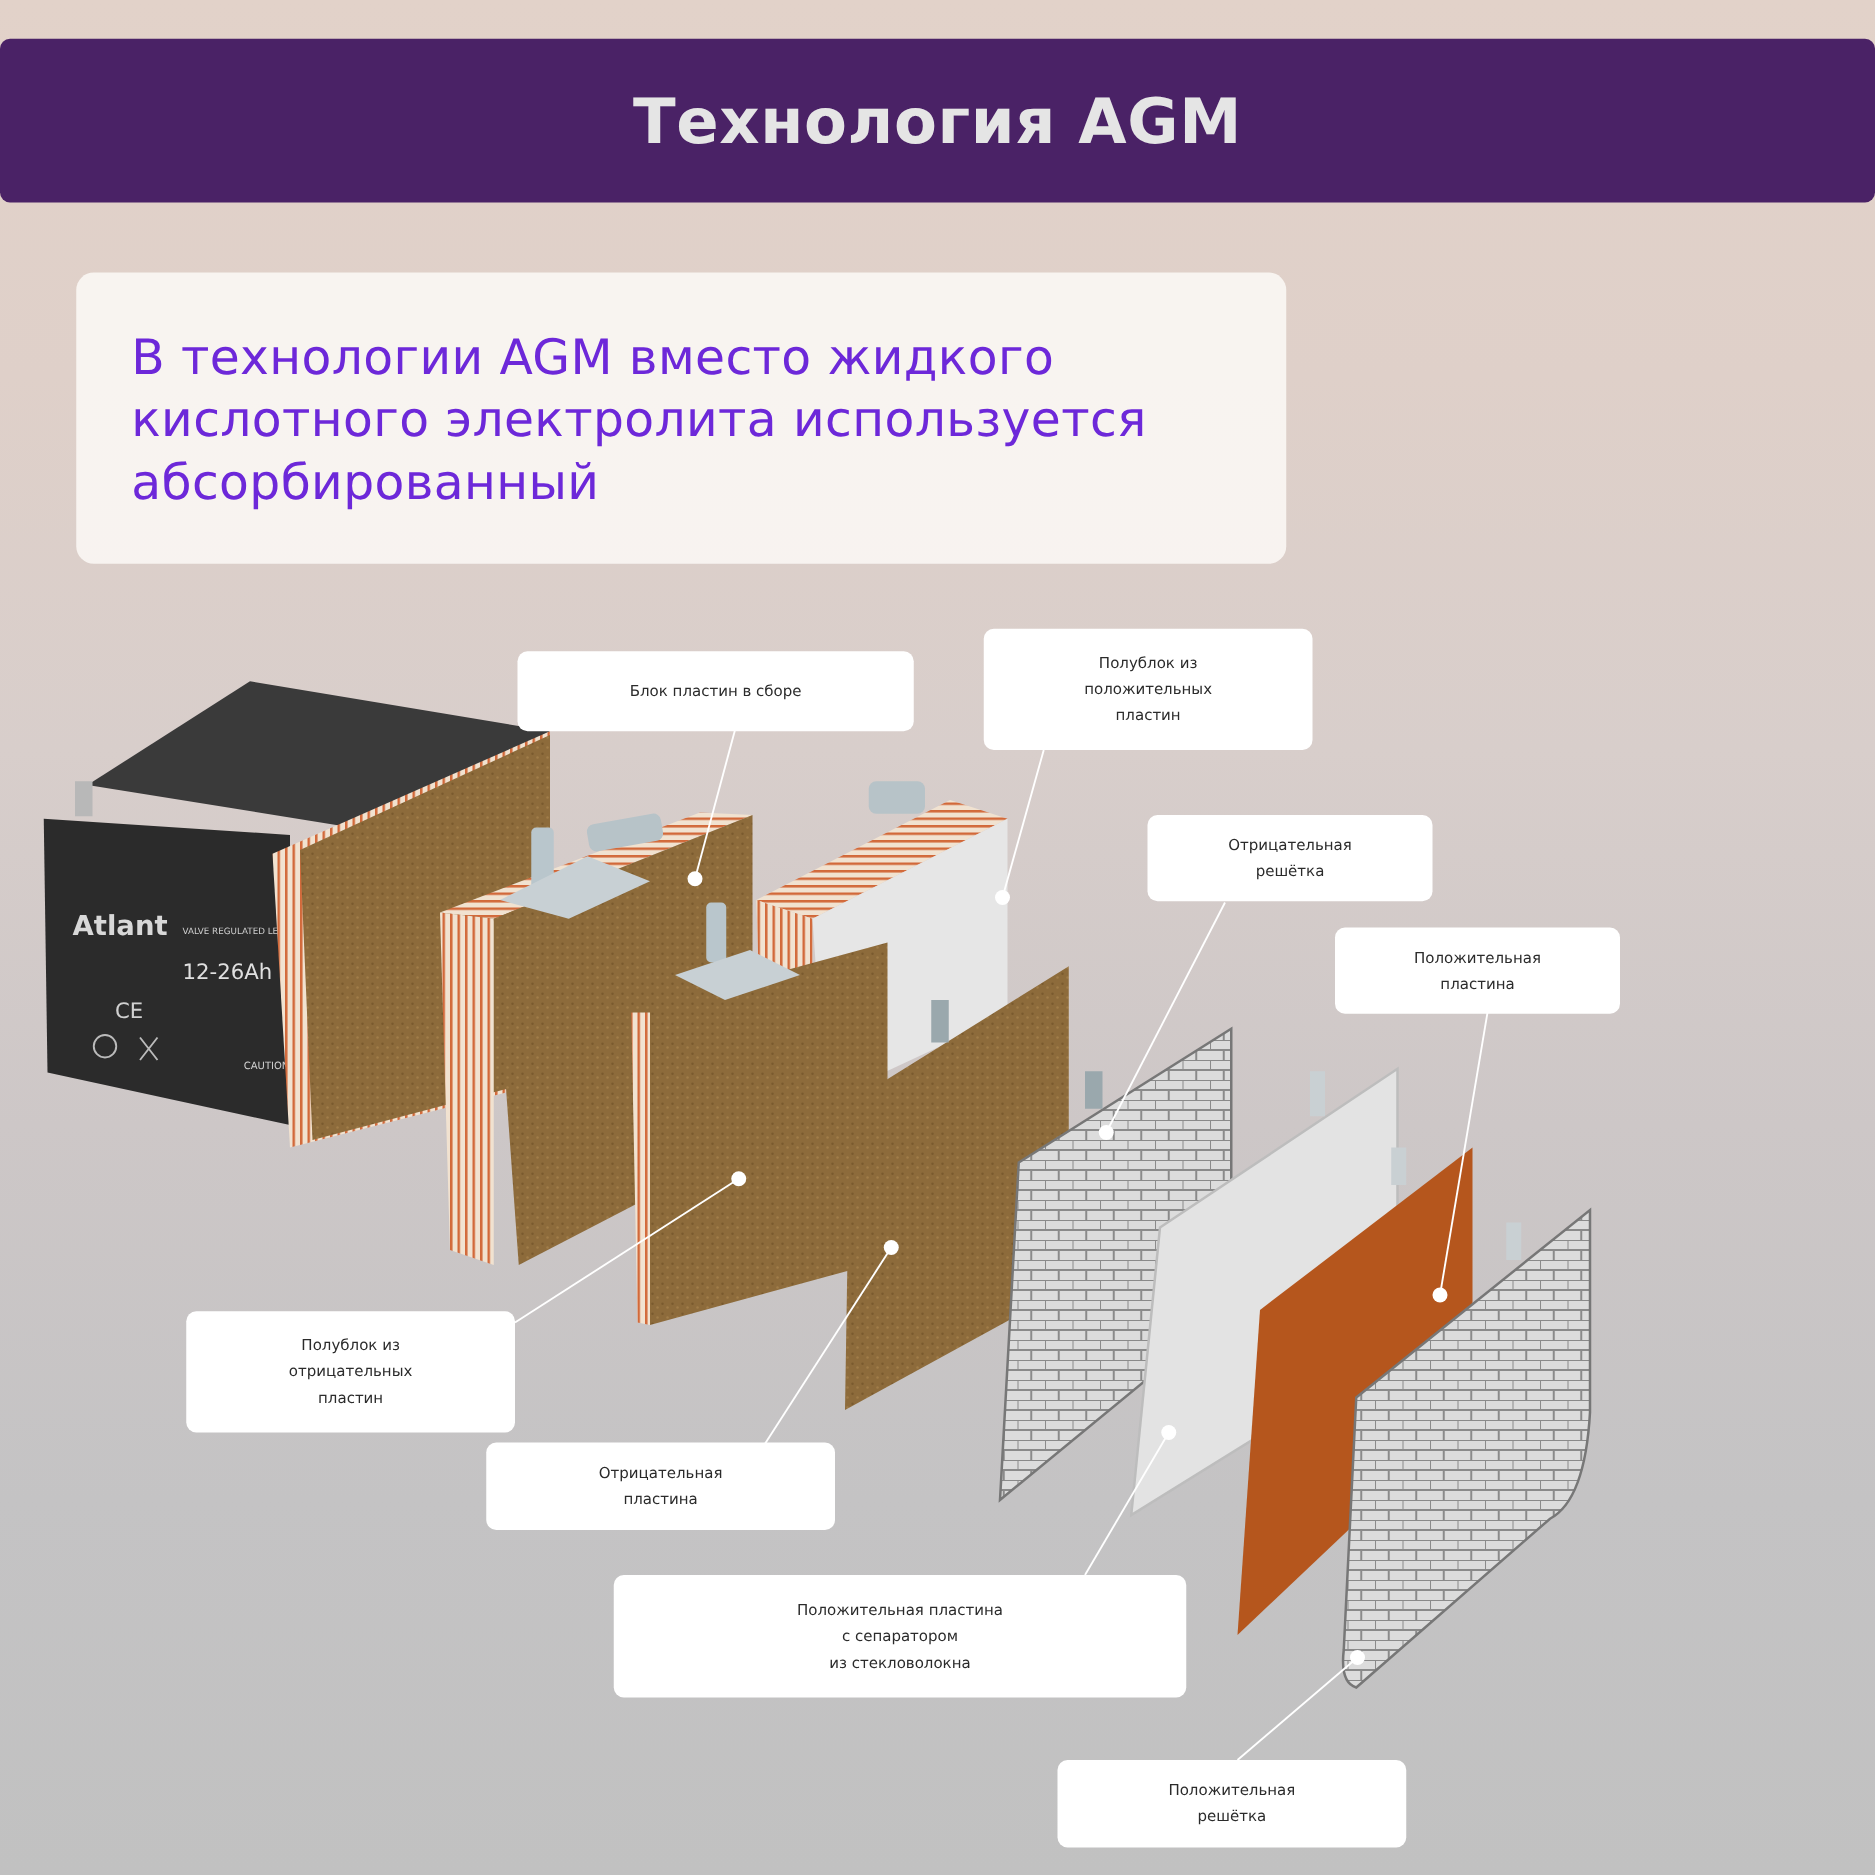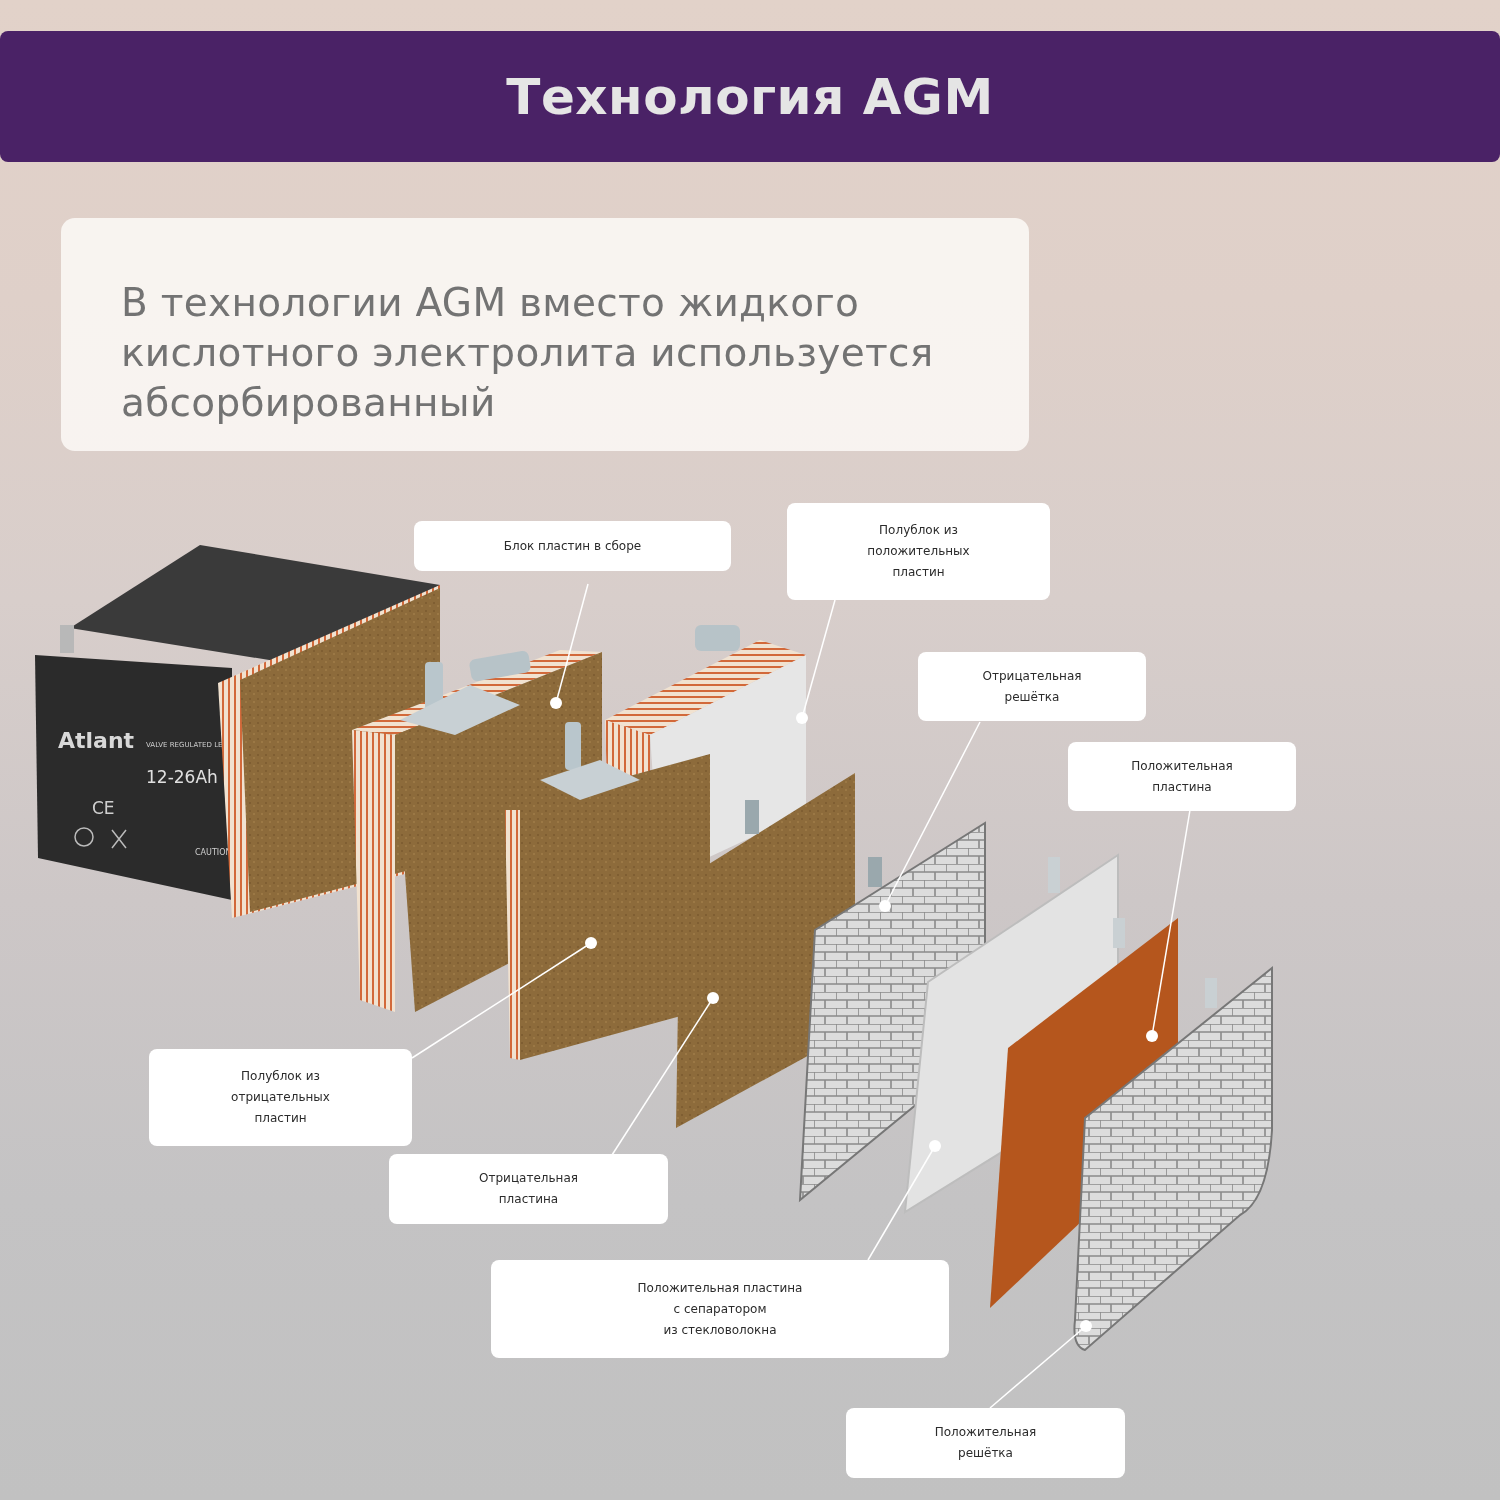--- a/index.html
+++ b/index.html
@@ -15,23 +15,23 @@
   }
   .banner h1 {
     margin:0; color:#e5e5e5; font-family:"DejaVu Sans", sans-serif; font-weight:bold;
     font-size:50px; letter-spacing:0.5px;
   }
   .intro {
     position:absolute; left:61px; top:218px; width:968px; height:233px;
     background:rgba(250,246,243,0.92); border-radius:14px;
   }
   .intro p {
-    position:absolute; left:44px; top:44px; margin:16px; width:880px;
+    position:absolute; left:44px; top:44px; margin:0; width:880px;
     font-family:"DejaVu Sans", sans-serif; font-size:39px; line-height:50px;
-    color:#737373; font-weight:normal; letter-spacing:0.3px;
+    color:#6d28d9; font-weight:normal; letter-spacing:0.3px;
   }
   .label {
     position:absolute; background:#fff; border-radius:8px;
     display:flex; align-items:center; justify-content:center; text-align:center;
     font-family:"DejaVu Sans", sans-serif; font-size:12px; line-height:21px; color:#2b2b2b;
     white-space:pre-line;
   }
   svg.art { position:absolute; left:0; top:0; }
 </style>
 </head>
@@ -129,21 +129,21 @@
     <circle cx="802" cy="718" r="6"></circle>
     <circle cx="885" cy="906" r="6"></circle>
     <circle cx="1152" cy="1036" r="6"></circle>
     <circle cx="591" cy="943" r="6"></circle>
     <circle cx="713" cy="998" r="6"></circle>
     <circle cx="935" cy="1146" r="6"></circle>
     <circle cx="1086" cy="1326" r="6"></circle>
   </g>
 </svg>
 
-<div class="label" style="left:414px;top:521px;width:317px;height:50px;">Блок пластин в сборе</div>
+<div class="label" style="left:414px;top:521px;width:317px;height:64px;">Блок пластин в сборе</div>
 <div class="label" style="left:787px;top:503px;width:263px;height:97px;">Полублок из
 положительных
 пластин</div>
 <div class="label" style="left:918px;top:652px;width:228px;height:69px;">Отрицательная
 решётка</div>
 <div class="label" style="left:1068px;top:742px;width:228px;height:69px;">Положительная
 пластина</div>
 <div class="label" style="left:149px;top:1049px;width:263px;height:97px;">Полублок из
 отрицательных
 пластин</div>

